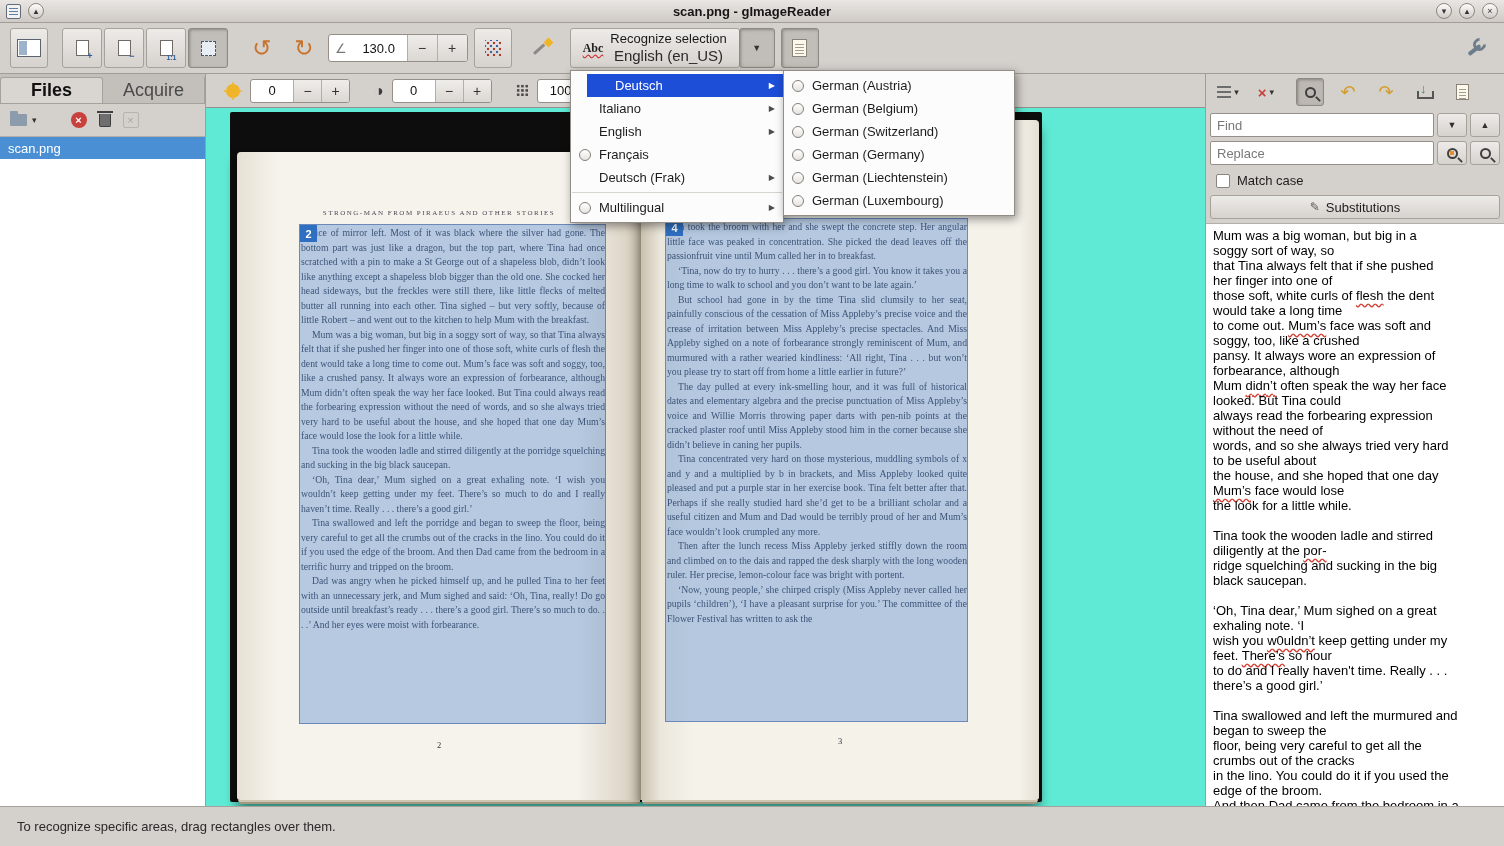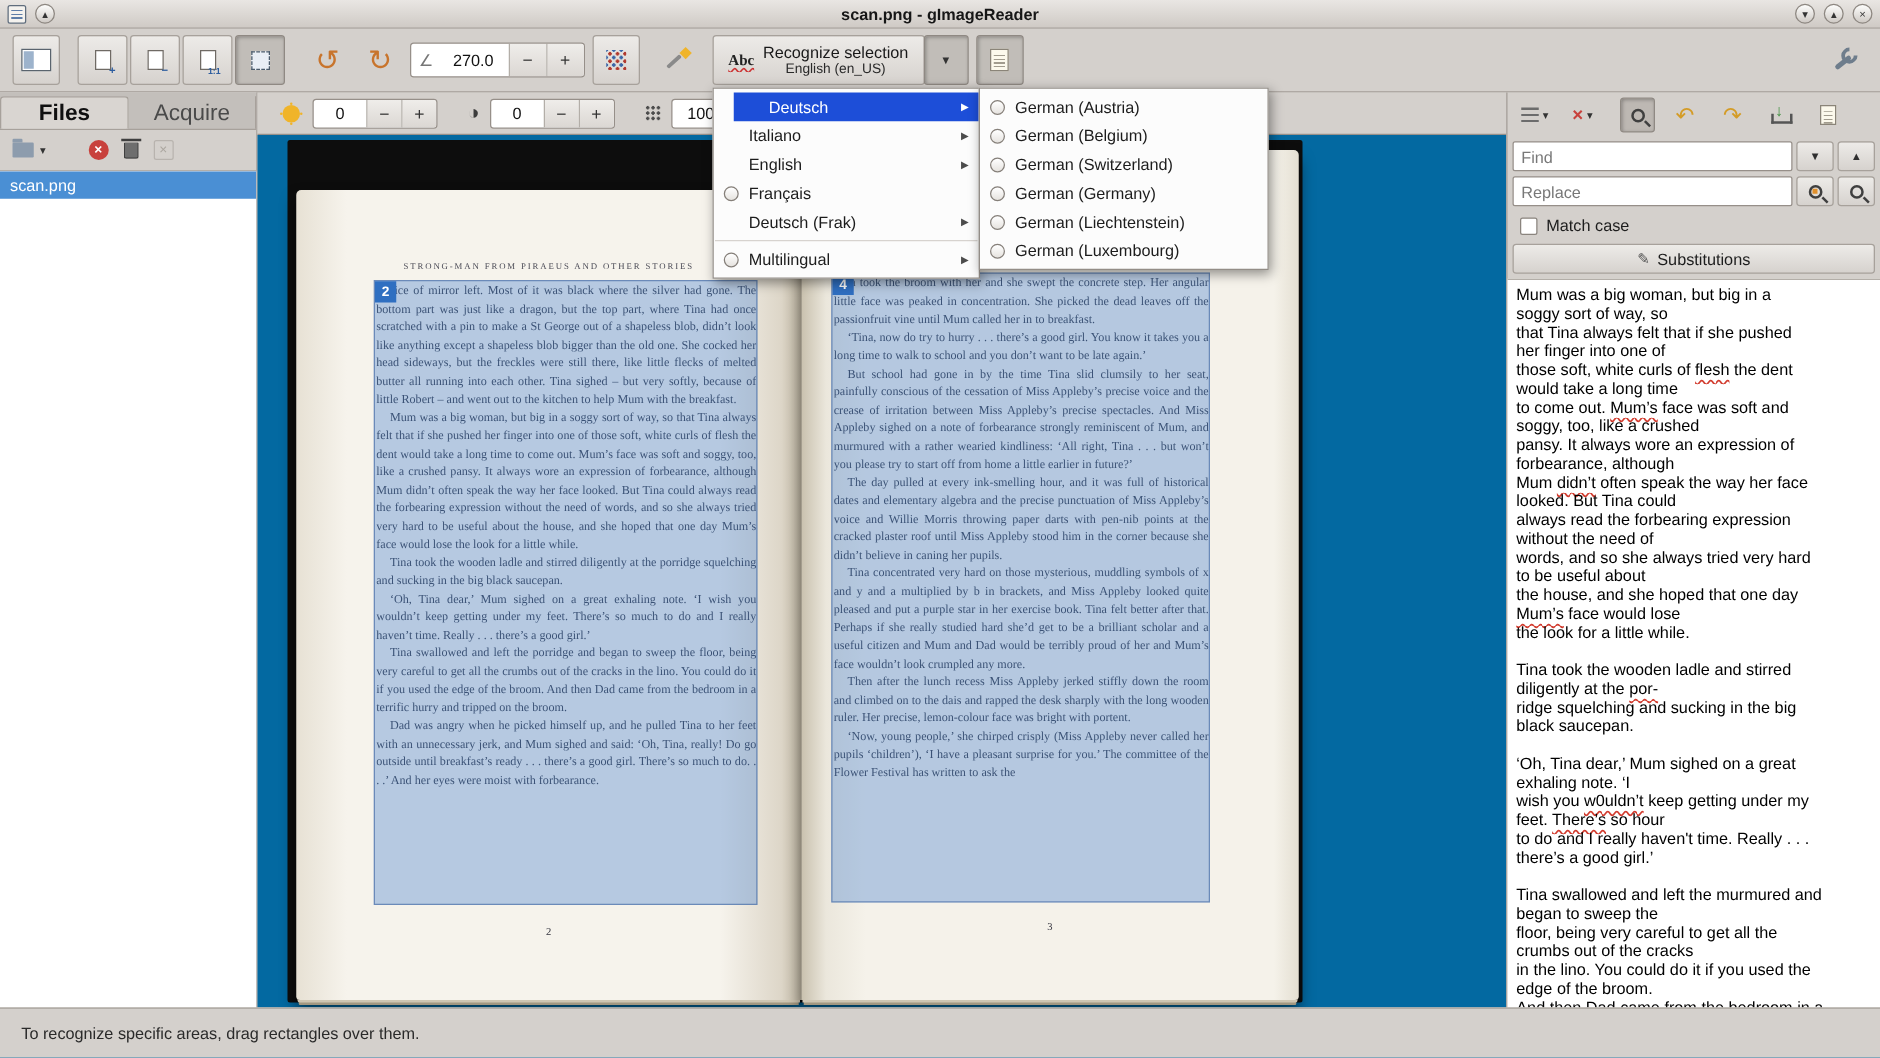--- a/index.html
+++ b/index.html
@@ -48,21 +48,21 @@
   .dots-dark { width:13px; height:13px; background-image:radial-gradient(#4c4c4c 1.2px,transparent 1.45px); background-size:4.3px 4.3px; }
   .wand { width:22px; height:22px; position:relative; }
   .wand::before { content:""; position:absolute; left:2px; bottom:4px; width:14px; height:3px;
     background:#8a8a8a; border-radius:1px; transform:rotate(-42deg); transform-origin:left bottom; }
   .wand::after { content:""; position:absolute; right:3px; top:2px; width:7px; height:7px; background:#f0b429; transform:rotate(45deg); }
   .abc-ico { font-family:"Liberation Serif",serif; font-weight:bold; font-size:12px; color:#222;
     text-decoration-line:underline; text-decoration-style:wavy; text-decoration-color:#cc3333;
     text-underline-offset:2px; text-decoration-skip-ink:none; }
   .rec-text { display:flex; flex-direction:column; align-items:center; line-height:1.2; }
   .rec-line1 { font-size:13px; color:#191919; }
-  .rec-line2 { font-size:11px; color:#2a2a2a;text-align:right; }
+  .rec-line2 { font-size:15px; color:#2a2a2a;text-align:right; }
   .caret { font-size:9px; color:#333; }
   .page-ico { width:15px; height:18px; background:#fcf9ec; border:1px solid #8a8478; padding:3px 2px;
     background-clip:border-box; position:relative; }
   .page-ico::before { content:""; position:absolute; left:2px; right:2px; top:4px; height:10px;
     background:repeating-linear-gradient(to bottom,#a29c8e 0 1px,transparent 1px 3px); }
   .wrench { width:24px; height:24px; position:relative; }
   .wrench::before { content:""; position:absolute; left:3px; top:12px; width:15px; height:4px;
     background:#6e7d8c; border-radius:2px; transform:rotate(-38deg); }
   .wrench::after { content:""; position:absolute; right:2px; top:2px; width:7px; height:7px;
     border:3px solid #6e7d8c; border-radius:50%; border-top-color:transparent; transform:rotate(45deg); }
@@ -94,21 +94,21 @@
   
   .center { position:absolute; left:206px; top:74px; width:999px; bottom:40px; }
   .controls-row { height:34px; background:#d4d0cc; display:flex; align-items:center; gap:8px;
     padding-left:20px; border-bottom:1px solid #96908a; }
   .cgap { width:8px; }
   .sun { width:14px; height:14px; border-radius:50%; background:#f0b429; margin-right:2px;
     box-shadow:0 -8px 0 -6px #f0b429,0 8px 0 -6px #f0b429,-8px 0 0 -6px #f0b429,8px 0 0 -6px #f0b429; }
   .contrast-g { font-size:16px; color:#3c3c3c; line-height:1; }
   .valbox { height:24px; min-width:48px; background:#fff; border:1px solid #968f89; border-radius:3px;
     display:flex; align-items:center; justify-content:center; font-size:13px; color:#111; }
-  .canvas { position:absolute; left:0; right:0; top:34px; bottom:0; background:#0369a1; overflow:hidden; }
+  .canvas { position:absolute; left:0; right:0; top:34px; bottom:0; background:#5eead4; overflow:hidden; }
   .scan { position:absolute; left:24px; top:4px; width:812px; height:690px; background:#0d0d0d; border-radius:2px; }
   .page { position:absolute; overflow:hidden; }
   .page-left { left:7px; top:40px; width:404px; height:648px; border-radius:4px 0 0 3px;
     background:linear-gradient(90deg,#e7e1d4 0%,#f6f3ec 10%,#f6f3ec 84%,#ddd6c8 96%,#c3baa6 100%);
     box-shadow:0 3px 0 -1px #cfc6b2,0 6px 0 -2px #a39881,0 8px 12px rgba(0,0,0,.55); }
   .page-right { left:411px; top:8px; width:398px; height:680px; border-radius:0 4px 3px 0;
     background:linear-gradient(90deg,#c9c1ae 0%,#ebe7dc 5%,#f5f2ea 13%,#f5f2ea 95%,#e4dfd2 100%);
     box-shadow:0 3px 0 -1px #cfc6b2,0 6px 0 -2px #a39881,0 8px 12px rgba(0,0,0,.55); }
   .page-header { position:absolute; top:57px; left:0; right:0; text-align:center; font-family:"Liberation Serif",serif;
     font-size:7px; letter-spacing:1.5px; color:#4a4a55; }
@@ -231,21 +231,21 @@
     </div>
   </div>
   <div class="tbtn flat" style="margin-left:16px">
     <span class="rot">↺</span>
   </div>
   <div class="tbtn flat" style="margin-left:6px">
     <span class="rot">↻</span>
   </div>
   <div class="spin">
     <span class="sicon">∠</span>
-    <span class="val">270.0</span>
+    <span class="val">130.0</span>
     <span class="sbtn">
         <span>−</span>
       </span>
     <span class="sbtn">
         <span>+</span>
       </span>
   </div>
   <div class="tbtn" style="width:38px;margin-left:6px">
     <span class="dots-ico"></span>
   </div>

